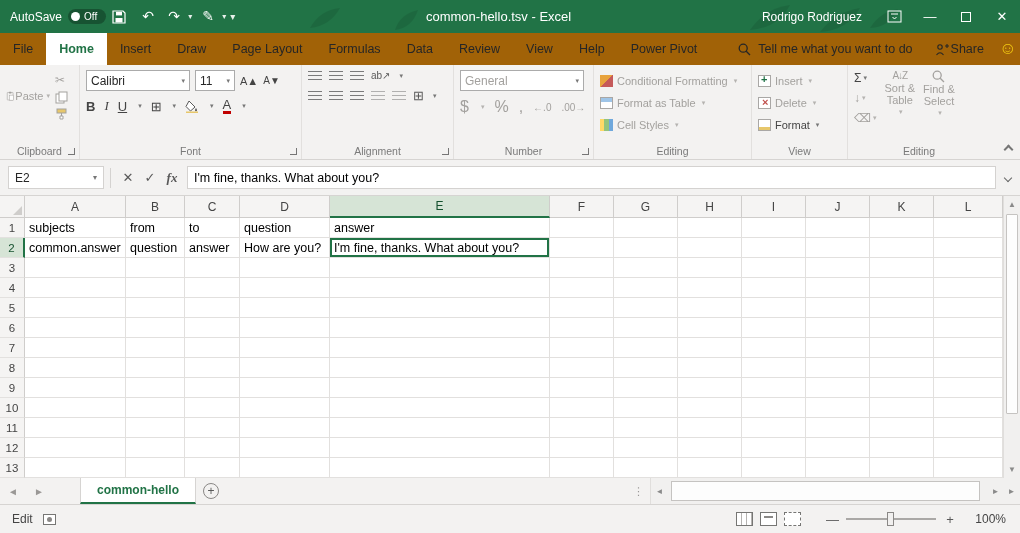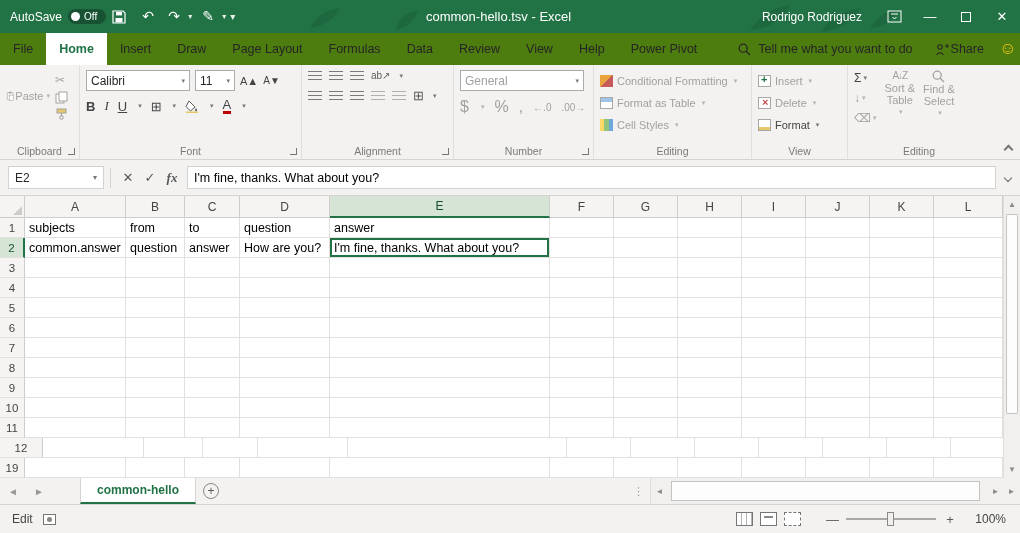--- a/index.html
+++ b/index.html
@@ -16,21 +16,21 @@
   .as-dot { width:9px; height:9px; border-radius:50%; background:#fff; }
   .tb-btn { min-width:20px; text-align:center; font-size:14px; line-height:33px; cursor:default; }
   .tb-caret { font-size:8px; opacity:.9; margin-left:-2px; }
   .tb-title { flex:1; text-align:center; font-size:13px; z-index:1; white-space:nowrap; }
   .tb-right { display:flex; align-items:center; z-index:1; }
   .tb-user { font-size:12px; margin-right:14px; }
   .winctl { width:36px; height:33px; display:flex; align-items:center; justify-content:center; font-size:13px; }
   .maxbox { width:10px; height:10px; border:1px solid #fff; }
 
   
-  .tabrow { height:32px; background:#4d7c0f; display:flex; align-items:stretch; font-size:12.5px; color:#262626; }
+  .tabrow { height:32px; background:#a16207; display:flex; align-items:stretch; font-size:12.5px; color:#262626; }
   .tab { padding:0 13px; line-height:32px; white-space:nowrap; cursor:default; }
   .tab.active { background:#fff; color:#217346; font-weight:700; }
   .tellme { display:flex; align-items:center; gap:7px; margin-left:18px; padding:0 10px; color:#262626; white-space:nowrap; }
   .tabrow .spacer { flex:1; }
   .sharebox { display:flex; align-items:center; gap:2px; padding:0 12px; white-space:nowrap; }
   .smiley { width:32px; display:flex; align-items:center; justify-content:center;
     color:#f2c811; font-size:17px; }
 
   
   .ribbon { height:95px; background:#f3f2f1; display:flex; border-bottom:1px solid #d6d4d2; position:relative; }
@@ -608,36 +608,36 @@
         <div class="cell" style="width: 220px;"></div>
         <div class="cell" style="width: 64px;"></div>
         <div class="cell" style="width: 64px;"></div>
         <div class="cell" style="width: 64px;"></div>
         <div class="cell" style="width: 64px;"></div>
         <div class="cell" style="width: 64px;"></div>
         <div class="cell" style="width: 64px;"></div>
         <div class="cell" style="width: 69px;"></div>
       </div>
       <div class="grow">
-        <div class="rh" style="width: 43px;">12</div>
-        <div class="cell" style="width: 101px;"></div>
-        <div class="cell" style="width: 59px;"></div>
-        <div class="cell" style="width: 55px;"></div>
-        <div class="cell" style="width: 90px;"></div>
-        <div class="cell" style="width: 220px;"></div>
-        <div class="cell" style="width: 64px;"></div>
-        <div class="cell" style="width: 64px;"></div>
-        <div class="cell" style="width: 64px;"></div>
-        <div class="cell" style="width: 64px;"></div>
-        <div class="cell" style="width: 64px;"></div>
-        <div class="cell" style="width: 64px;"></div>
-        <div class="cell" style="width: 69px;"></div>
-      </div>
-      <div class="grow">
-        <div class="rh" style="width: 25px;">19</div>
+        <div class="rh" style="width: 25px;">12</div>
+        <div class="cell" style="width: 101px;"></div>
+        <div class="cell" style="width: 59px;"></div>
+        <div class="cell" style="width: 55px;"></div>
+        <div class="cell" style="width: 90px;"></div>
+        <div class="cell" style="width: 220px;"></div>
+        <div class="cell" style="width: 64px;"></div>
+        <div class="cell" style="width: 64px;"></div>
+        <div class="cell" style="width: 64px;"></div>
+        <div class="cell" style="width: 64px;"></div>
+        <div class="cell" style="width: 64px;"></div>
+        <div class="cell" style="width: 64px;"></div>
+        <div class="cell" style="width: 69px;"></div>
+      </div>
+      <div class="grow">
+        <div class="rh" style="width: 25px;">13</div>
         <div class="cell" style="width: 101px;"></div>
         <div class="cell" style="width: 59px;"></div>
         <div class="cell" style="width: 55px;"></div>
         <div class="cell" style="width: 90px;"></div>
         <div class="cell" style="width: 220px;"></div>
         <div class="cell" style="width: 64px;"></div>
         <div class="cell" style="width: 64px;"></div>
         <div class="cell" style="width: 64px;"></div>
         <div class="cell" style="width: 64px;"></div>
         <div class="cell" style="width: 64px;"></div>

